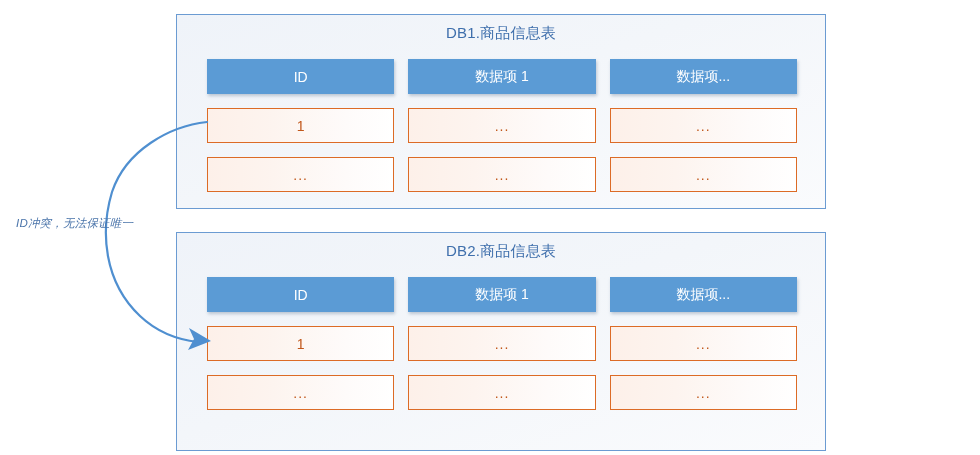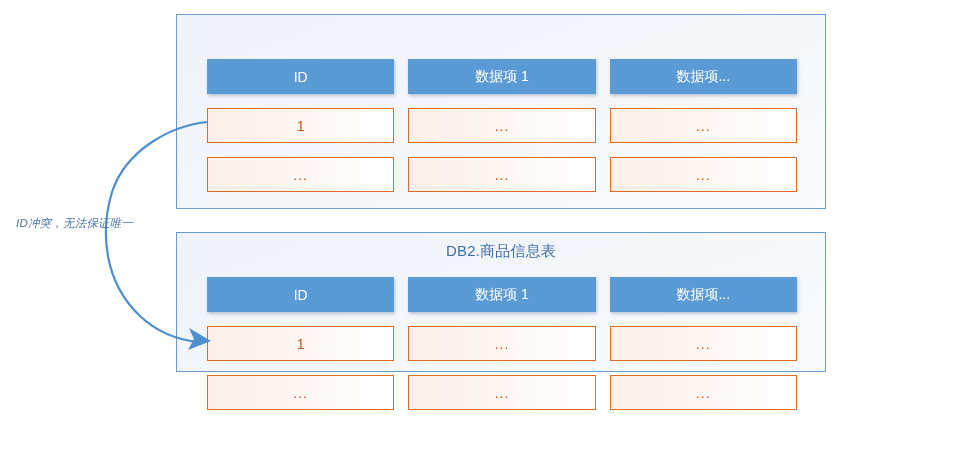--- a/index.html
+++ b/index.html
@@ -26,21 +26,21 @@
   #db-panel-1 {
     left: 176px;
     top: 14px;
     width: 650px;
     height: 195px;
   }
   #db-panel-2 {
     left: 176px;
     top: 232px;
     width: 650px;
-    height: 140px;
+    height: 219px;
   }
 
   .db-title {
     position: absolute;
     left: 0;
     right: 0;
     top: 9px;
     text-align: center;
     font-size: 15px;
     color: #3F6FAC;
@@ -111,20 +111,21 @@
     top: 0;
     width: 980px;
     height: 455px;
     pointer-events: none;
   }
 </style>
 </head>
 <body>
 
 <div class="db-panel" id="db-panel-1">
+  <div class="db-title">DB1.商品信息表</div>
 
   <div class="table-grid">
 
     <div class="trow header-row">
       <div class="cell">ID</div>
       <div class="cell">数据项 1</div>
       <div class="cell">数据项...</div>
     </div>
 
     <div class="trow data-row">

